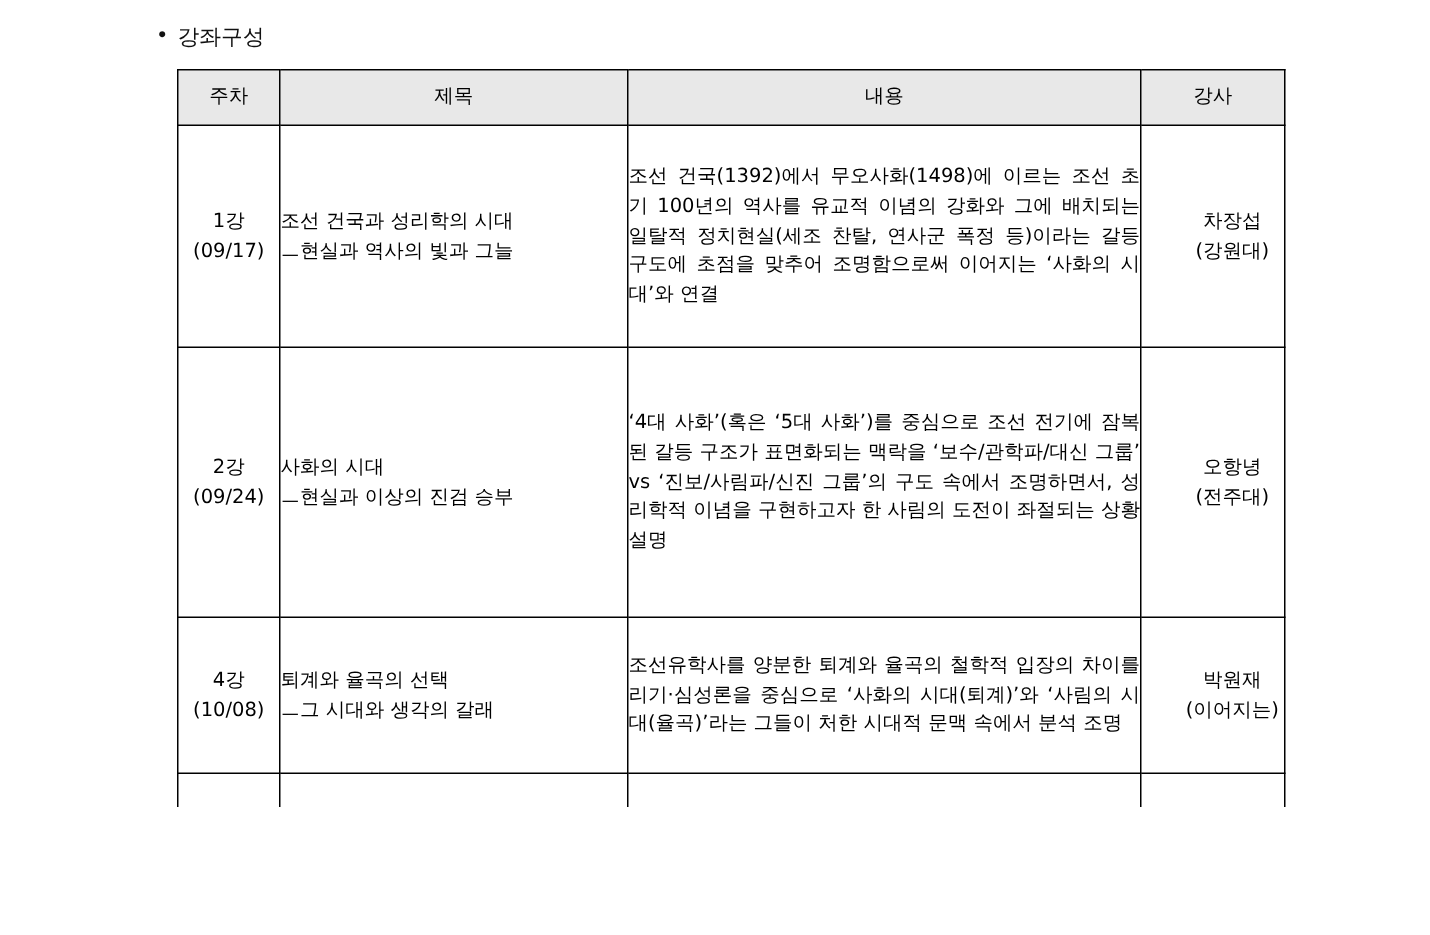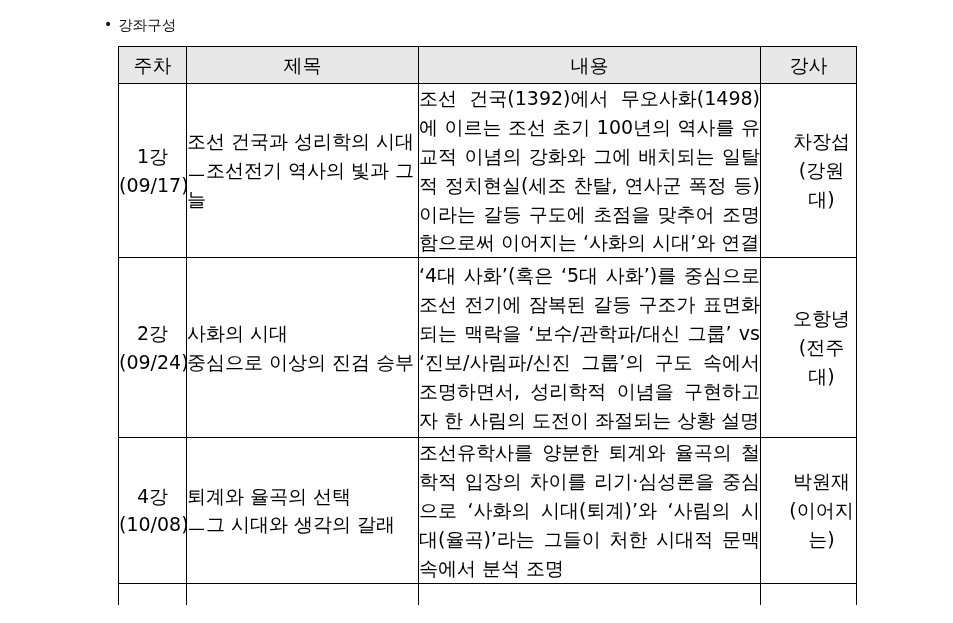--- a/index.html
+++ b/index.html
@@ -45,21 +45,21 @@
   }
   table.course-table col.c-week  { width: 68px; }
   table.course-table col.c-title { width: 232px; }
   table.course-table col.c-body  { width: 342px; }
   table.course-table col.c-lect  { width: 96px; }
 
   table.course-table th,
   table.course-table td {
     border: 1px solid #000000;
     vertical-align: middle;
-    font-size: 19px;
+    font-size: 13px;
     line-height: 1.52;
     padding: 0;
   }
   thead th {
     background: #e8e8e8;
     text-align: center;
     height: 36px;
     font-weight: normal;
     font-size: 15px;
   }
@@ -122,38 +122,38 @@
       </tr>
     </thead>
     <tbody>
       <tr class="row-1">
         <td class="week">
           <span class="w-line">1강</span>
           <span class="w-line">(09/17)</span>
         </td>
         <td class="title">
           <span class="t-line">조선 건국과 성리학의 시대</span>
-          <span class="t-line">ㅡ조선전기 역사의 빛과 그늘</span>
+          <span class="t-line">ㅡ현실과 역사의 빛과 그늘</span>
         </td>
         <td class="body">
           <p class="b-para">조선 건국(1392)에서 무오사화(1498)에 이르는 조선 초기 100년의 역사를 유교적 이념의 강화와 그에 배치되는 일탈적 정치현실(세조 찬탈, 연사군 폭정 등)이라는 갈등 구도에 초점을 맞추어 조명함으로써 이어지는 ‘사화의 시대’와 연결</p>
         </td>
         <td class="lecturer">
           <span class="l-line">차장섭</span>
           <span class="l-line">(강원대)</span>
         </td>
       </tr>
       <tr class="row-2">
         <td class="week">
           <span class="w-line">2강</span>
           <span class="w-line">(09/24)</span>
         </td>
         <td class="title">
           <span class="t-line">사화의 시대</span>
-          <span class="t-line">중심으로 이상의 진검 승부</span>
+          <span class="t-line">ㅡ현실과 이상의 진검 승부</span>
         </td>
         <td class="body">
           <p class="b-para">‘4대 사화’(혹은 ‘5대 사화’)를 중심으로 조선 전기에 잠복된 갈등 구조가 표면화되는 맥락을 ‘보수/관학파/대신 그룹’ vs ‘진보/사림파/신진 그룹’의 구도 속에서 조명하면서, 성리학적 이념을 구현하고자 한 사림의 도전이 좌절되는 상황 설명</p>
         </td>
         <td class="lecturer">
           <span class="l-line">오항녕</span>
           <span class="l-line">(전주대)</span>
         </td>
       </tr>
       <tr class="row-4">

